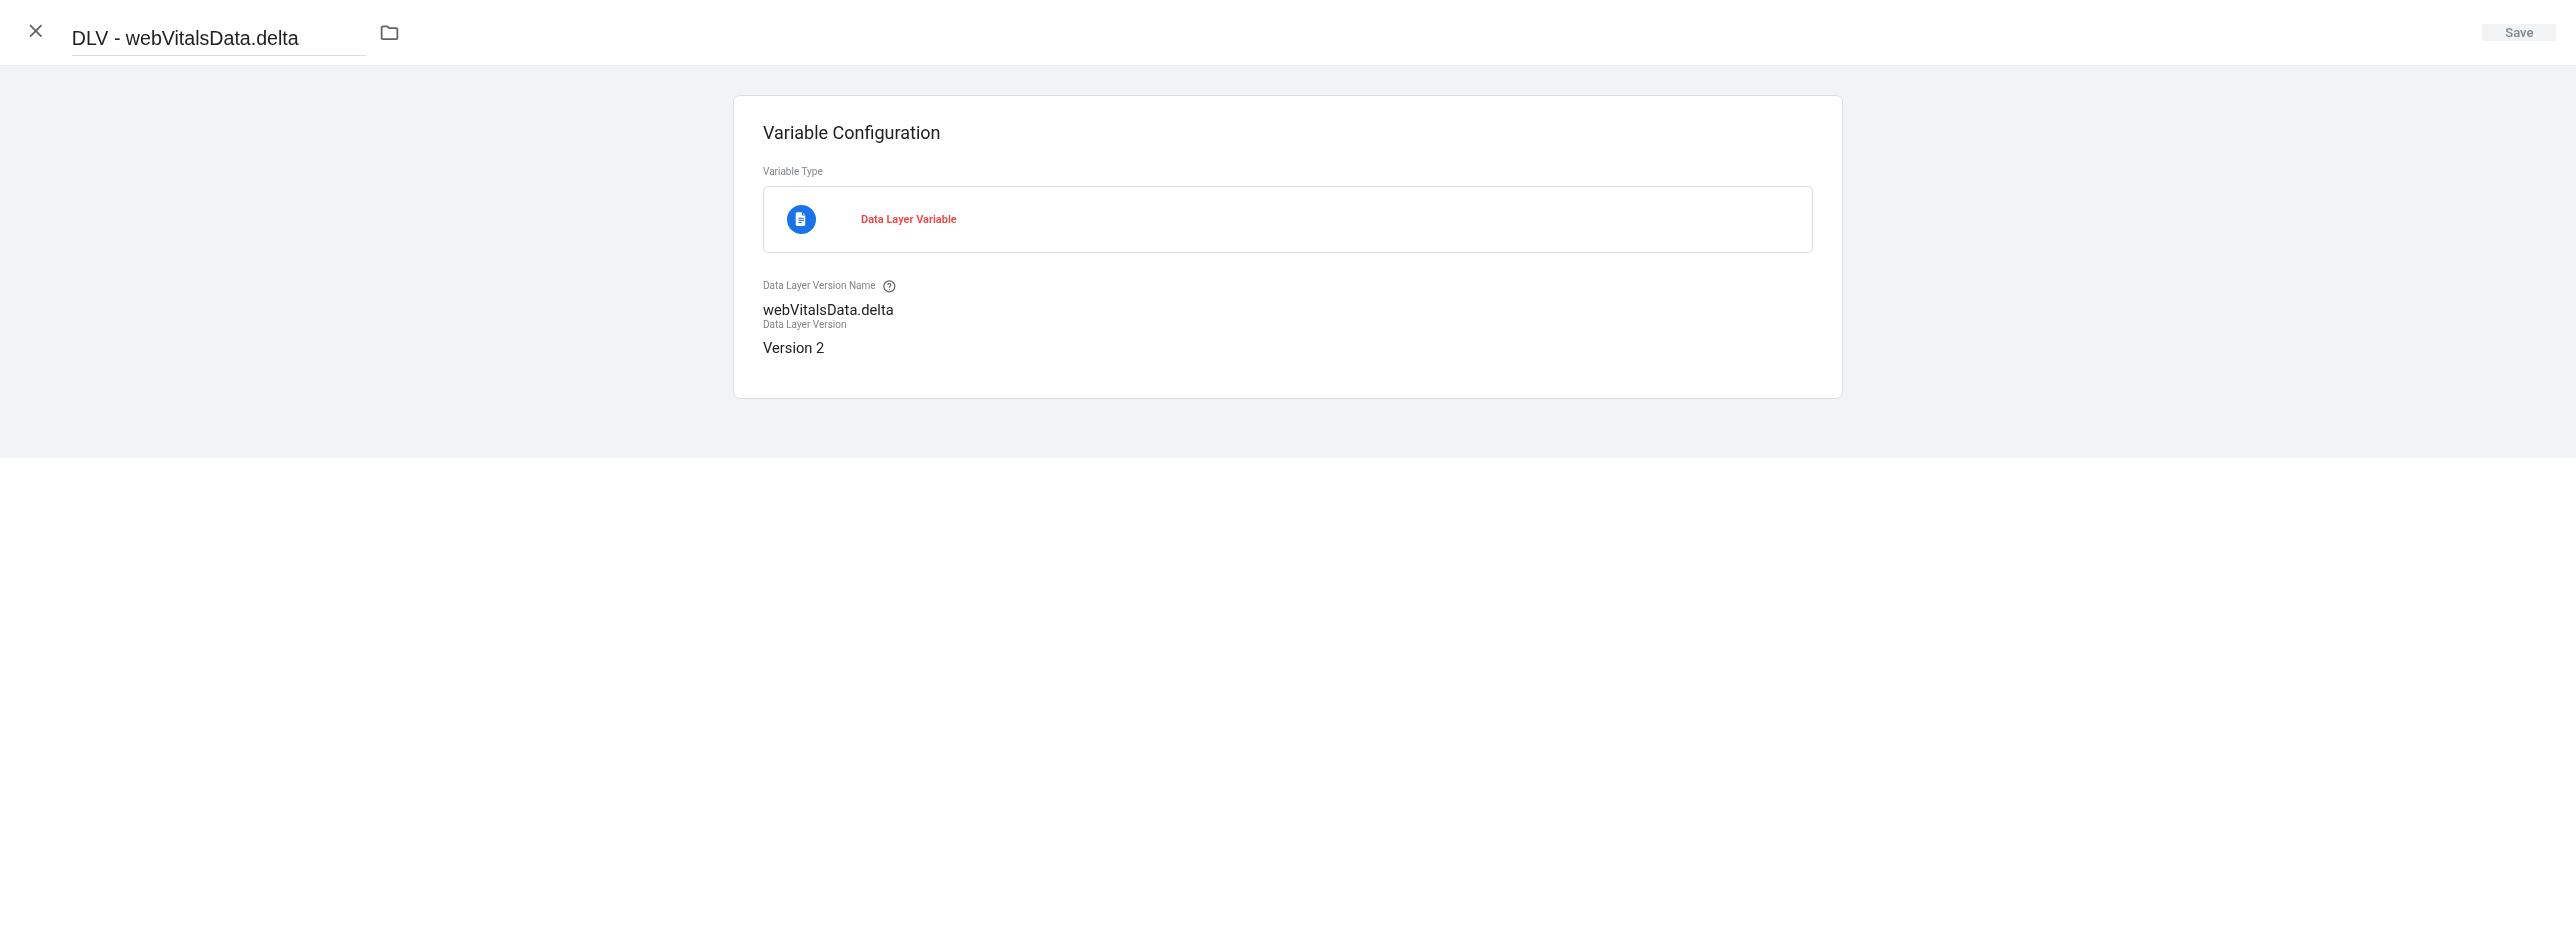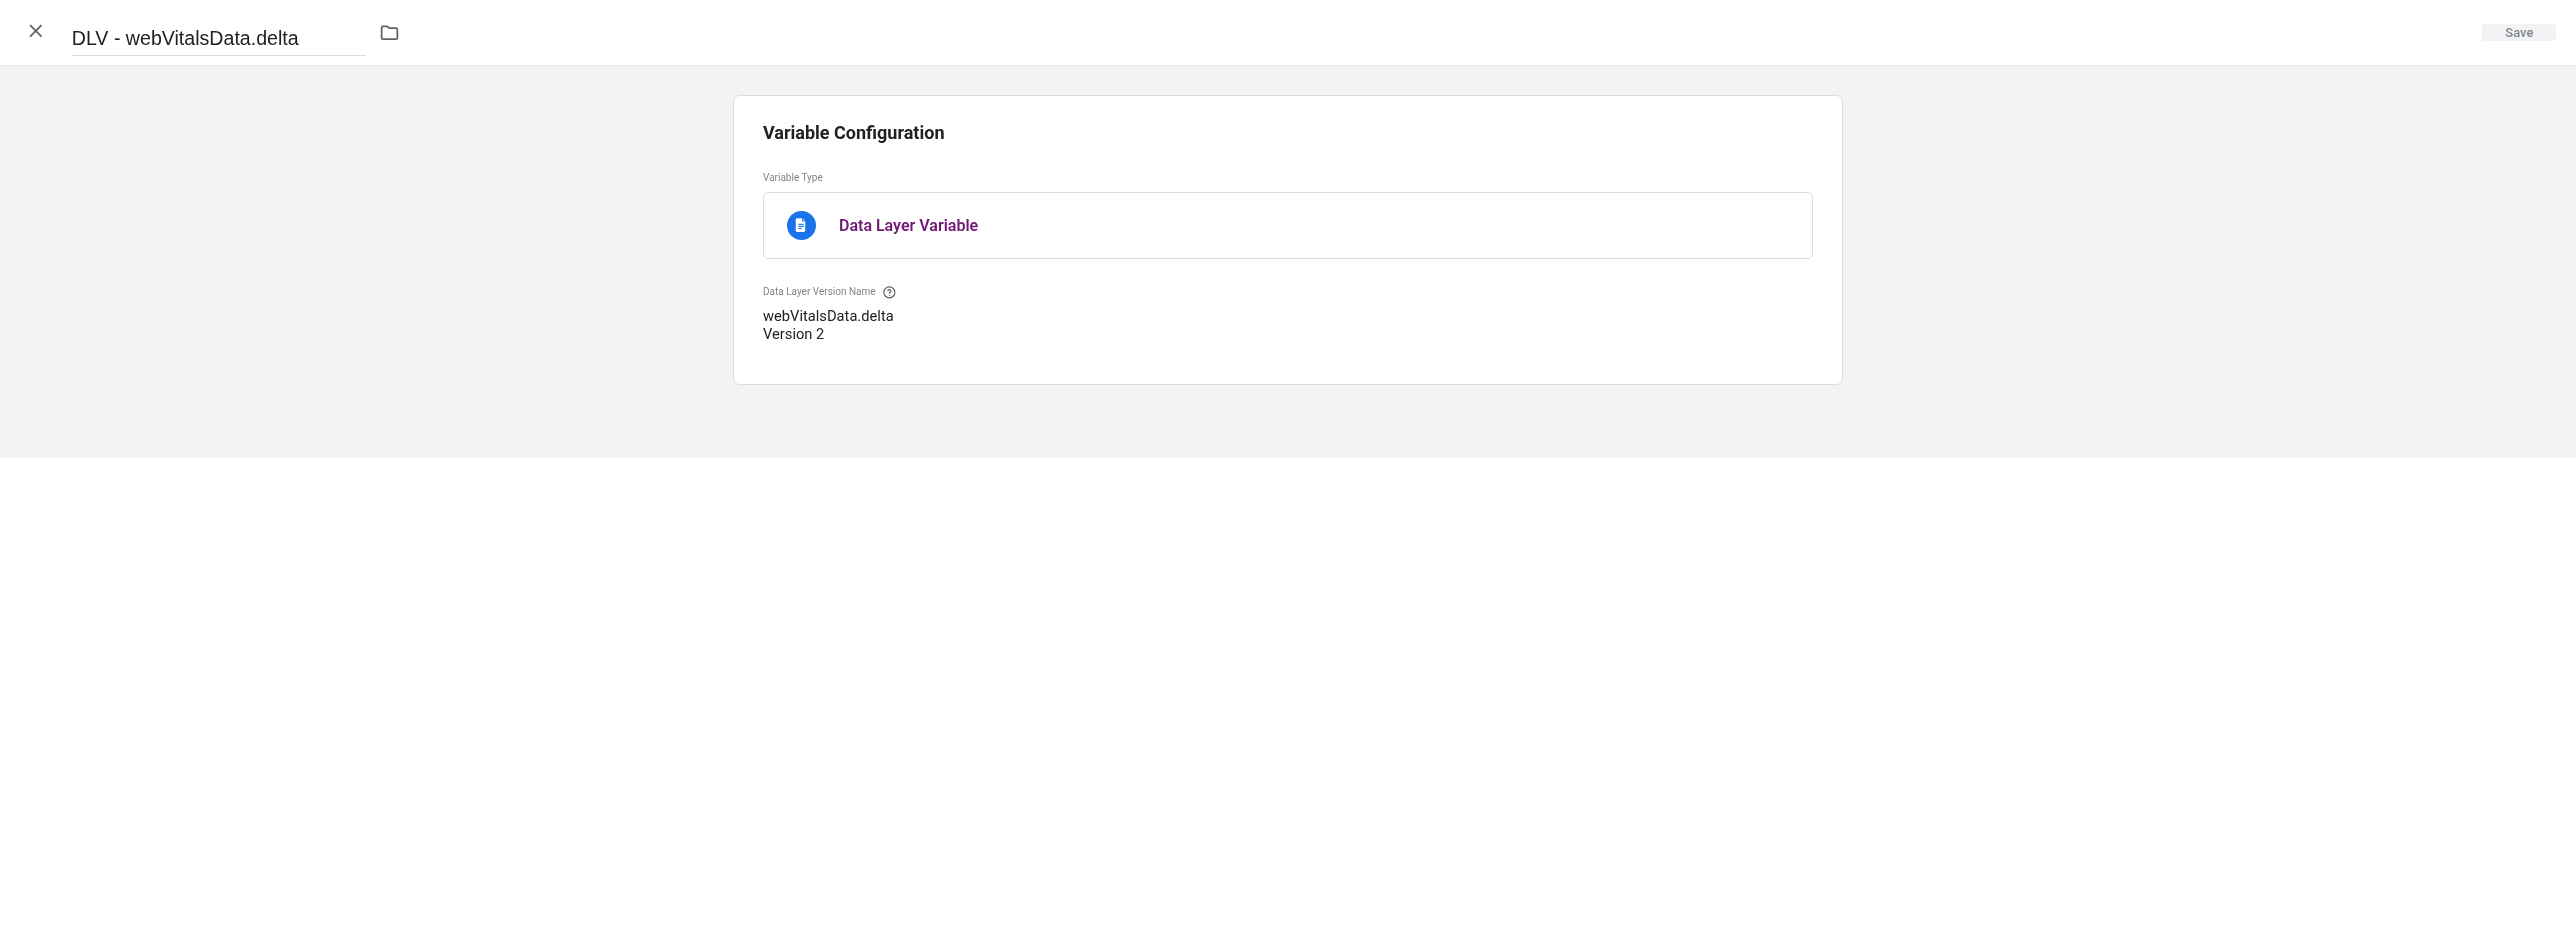--- a/index.html
+++ b/index.html
@@ -81,23 +81,23 @@
     .config-card {
       background: #fff;
       border: 0.8px solid #dadce0;
       border-radius: 6.5px;
       max-width: 1110px;
       margin: 0 auto;
       padding: 26px 29px 29px 29px;
     }
     .card-title {
       font-size: 18px;
-      font-weight: 700;
-      color: #202124;
-      margin-bottom: 29px;
+      font-weight: 400;
+      color: #202124;
+      margin-bottom: 23px;
     }
     .field-label {
       font-size: 10px;
       color: #80868b;
       margin-bottom: 8.2px;
       display: flex;
       align-items: center;
       gap: 6.5px;
     }
     .type-selector {
@@ -119,23 +119,24 @@
       align-items: center;
       justify-content: center;
       color: #fff;
       flex-shrink: 0;
     }
     .type-icon svg {
       width: 16.3px;
       height: 16.3px;
     }
     .type-name {
-      font-size: 16px;
+      font-size: 11px;
       font-weight: 600;
-      color: #701a75;
+      color: #ef4444;
+      margin-left: 22px;
     }
     .field-value {
       font-size: 14.7px;
       color: #202124;
     }
     .field-value:last-child {
       margin-bottom: 12px;
     }
     .help-icon {
       color: #5f6368;
@@ -194,16 +195,17 @@
       <span class="help-icon">
         <svg viewBox="0 0 24 24" fill="none" stroke="currentColor" stroke-width="2">
           <circle cx="12" cy="12" r="9"></circle>
           <path d="M9.5 9.2a2.6 2.6 0 0 1 5 .9c0 1.6-2.4 2-2.4 3.4" stroke-linecap="round"></path>
           <circle cx="12" cy="17" r="0.9" fill="currentColor" stroke="none"></circle>
         </svg>
       </span>
     </div>
     <div class="field-value">webVitalsData.delta</div>
 
+    <div class="field-label">Data Layer Version</div>
     <div class="field-value">Version 2</div>
   </div>
 </div>
 
 
 </body></html>

